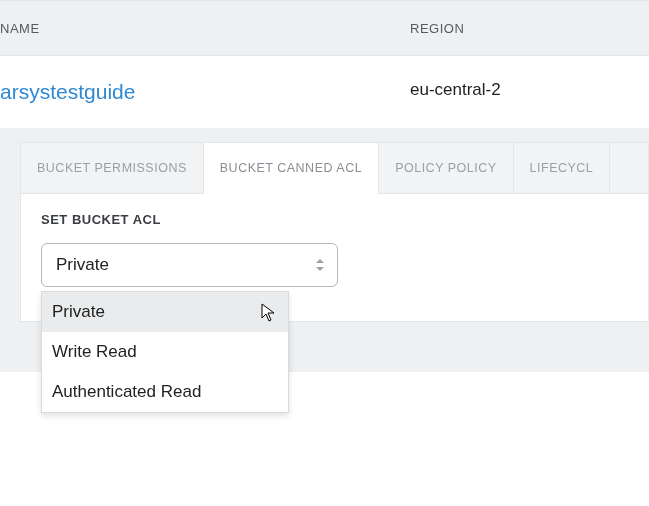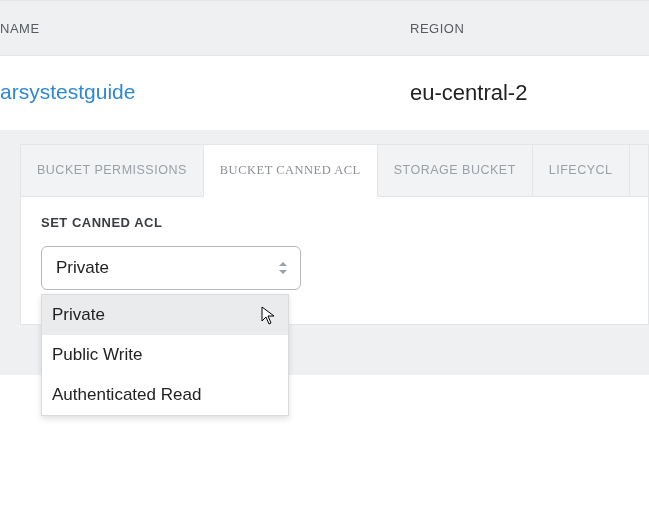--- a/index.html
+++ b/index.html
@@ -30,21 +30,21 @@
     padding: 24px 0 24px 0;
     background: #fff;
   }
   .bucket-link {
     color: #2f89d2;
     font-size: 21px;
     text-decoration: none;
     cursor: pointer;
   }
   .region-val {
-    font-size: 22px;
+    font-size: 17px;
     color: #222;
   }
   .panel-wrap {
     background: #eef0f2;
     padding: 14px 0 50px 20px;
   }
   .panel {
     background: #fff;
     border: 1px solid #e3e5e7;
   }
@@ -63,36 +63,35 @@
     border-right: 1px solid #e3e5e7;
     cursor: pointer;
     background: #f2f3f4;
     white-space: nowrap;
   }
   .tab.active {
     background: #fff;
     color: #8b8f95;
     border-bottom: 1px solid #fff;
     margin-bottom: -1px;
-    font-family: Liberation Serif, serif;
   }
   .tab-body {
     padding: 18px 20px 34px 20px;
     background: #fff;
   }
   .form-label {
     font-size: 13px;
     letter-spacing: 0.5px;
     color: #3a3d41;
     font-weight: 600;
     margin-bottom: 16px;
   }
   .select-wrap {
     position: relative;
-    width: 260px;
+    width: 297px;
     height: 44px;
   }
   .select-box {
     width: 100%; height: 100%;
     border: 1px solid #b3b8bc;
     border-radius: 6px;
     background: #fff;
     padding: 0 40px 0 14px;
     display: flex; align-items: center;
     font-size: 17px;
@@ -150,38 +149,38 @@
   <div class="col-region">
     <span class="region-val">eu-central-2</span>
   </div>
 </div>
 
 <div class="panel-wrap">
   <div class="panel">
     <div class="tabs">
       <div class="tab">BUCKET PERMISSIONS</div>
       <div class="tab active">BUCKET CANNED ACL</div>
-      <div class="tab">STORAGE BUCKET</div>
+      <div class="tab">POLICY POLICY</div>
       <div class="tab">LIFECYCL</div>
     </div>
     <div class="tab-body">
-      <div class="form-label">SET CANNED ACL</div>
+      <div class="form-label">SET BUCKET ACL</div>
       <div class="select-wrap">
         <div class="select-box">
           <span>Private</span>
         </div>
         <div class="spinner">
           <svg width="12" height="18" viewBox="0 0 12 18">
             <path d="M2 7 L6 3 L10 7 Z" fill="#9aa0a6"></path>
             <path d="M2 11 L6 15 L10 11 Z" fill="#9aa0a6"></path>
           </svg>
         </div>
         <div class="dropdown">
           <div class="dropdown-item highlight">Private</div>
-          <div class="dropdown-item">Public Write</div>
+          <div class="dropdown-item">Write Read</div>
           <div class="dropdown-item">Authenticated Read</div>
         </div>
         <div class="cursor" style="left:220px; top:60px;">
           <svg width="16" height="20" viewBox="0 0 16 20">
             <path d="M1 1 L1 15 L5 11 L8 18 L10 17 L7 10 L13 10 Z" fill="#fff" stroke="#000" stroke-width="1"></path>
           </svg>
         </div>
       </div>
     </div>
   </div>

